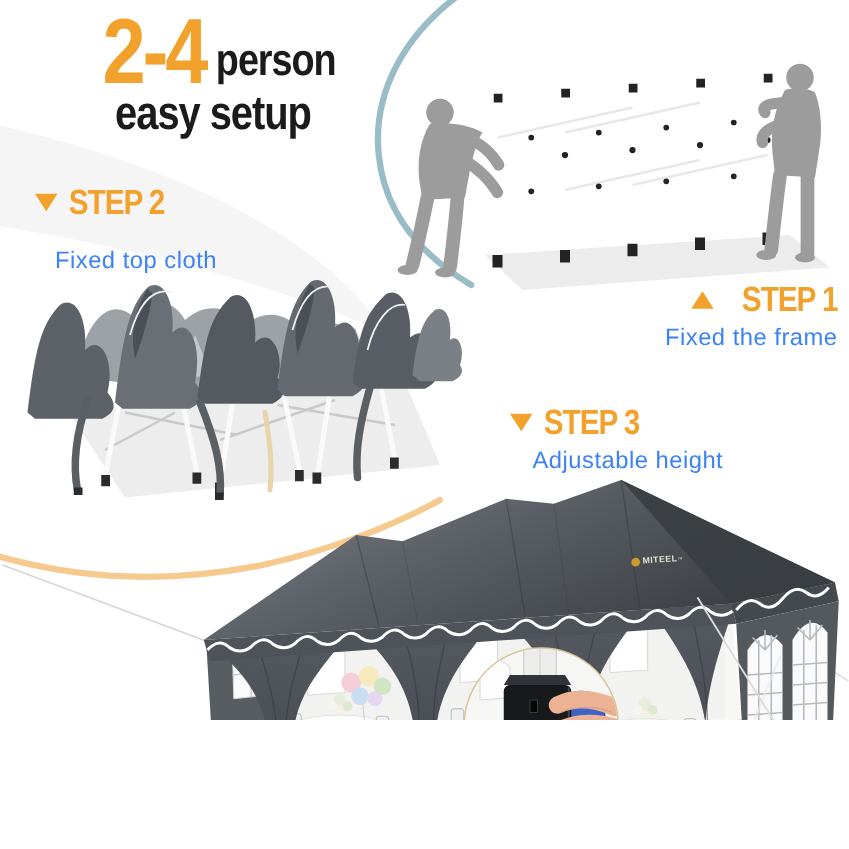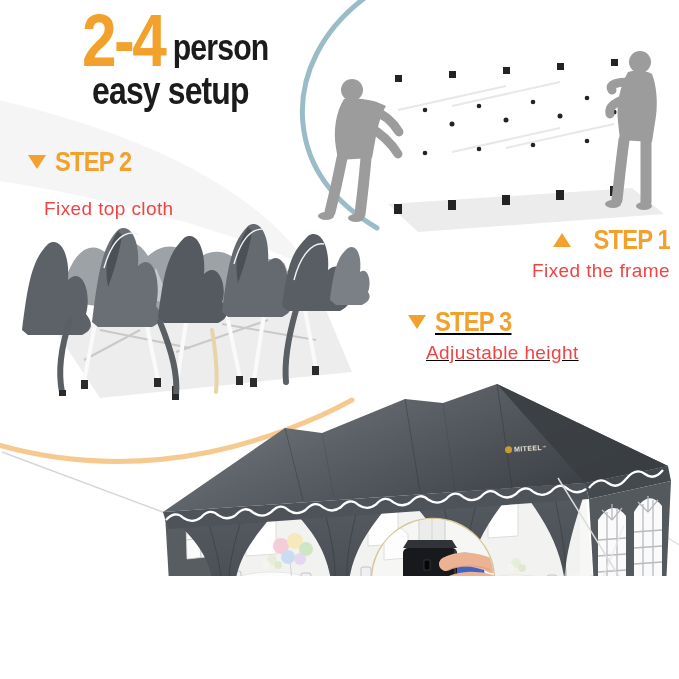--- a/index.html
+++ b/index.html
@@ -17,27 +17,27 @@
   .h-line2{font-size:38px;font-weight:bold;color:#1b1b1b;letter-spacing:-1px;margin-left:12px;margin-top:-6px;}
 
   
   .step{display:flex;flex-direction:column;}
   .step-row{display:flex;align-items:center;}
   .tri{width:0;height:0;border-left:9px solid transparent;border-right:9px solid transparent;margin-right:9px;}
   .tri.down{border-top:14px solid #F2A22C;}
   .tri.up{border-bottom:14px solid #F2A22C;}
   .step-label{font-size:28px;font-weight:bold;color:#F2A22C;letter-spacing:-1px;
               display:inline-block;transform:scaleX(.85);transform-origin:left center;}
-  .step-caption{font-size:19px;color:#ef4444;letter-spacing:.4px;margin-top:4px;}
+  .step-caption{font-size:19px;color:#3b82f6;letter-spacing:.4px;margin-top:4px;}
   .step1{left:498px;top:224px;width:172px;align-items:flex-end;}
   .step1 .step-row{justify-content:space-between;}
   .step1 .step-label{transform-origin:right center;}
   .step2{left:28px;top:146px;gap:16px;}
   .step2 .step-caption{margin-left:16px;}
-  .step3{left:408px;top:306px;text-decoration:underline;}
+  .step3{left:408px;top:322px;}
   .step3 .step-caption{margin-left:18px;}
 
   
   .brand{left:505px;top:445px;display:flex;align-items:center;transform:rotate(-4deg);}
   .brand-mark{width:7px;height:7px;border-radius:50%;background:#c99b2e;margin-right:2px;flex:none;}
   .brand-text{font-size:7px;font-weight:bold;color:#e7e0d0;letter-spacing:.4px;white-space:nowrap;}
   .brand-tm{font-size:4px;color:#e7e0d0;vertical-align:super;}
 </style>
 </head>
 <body>

